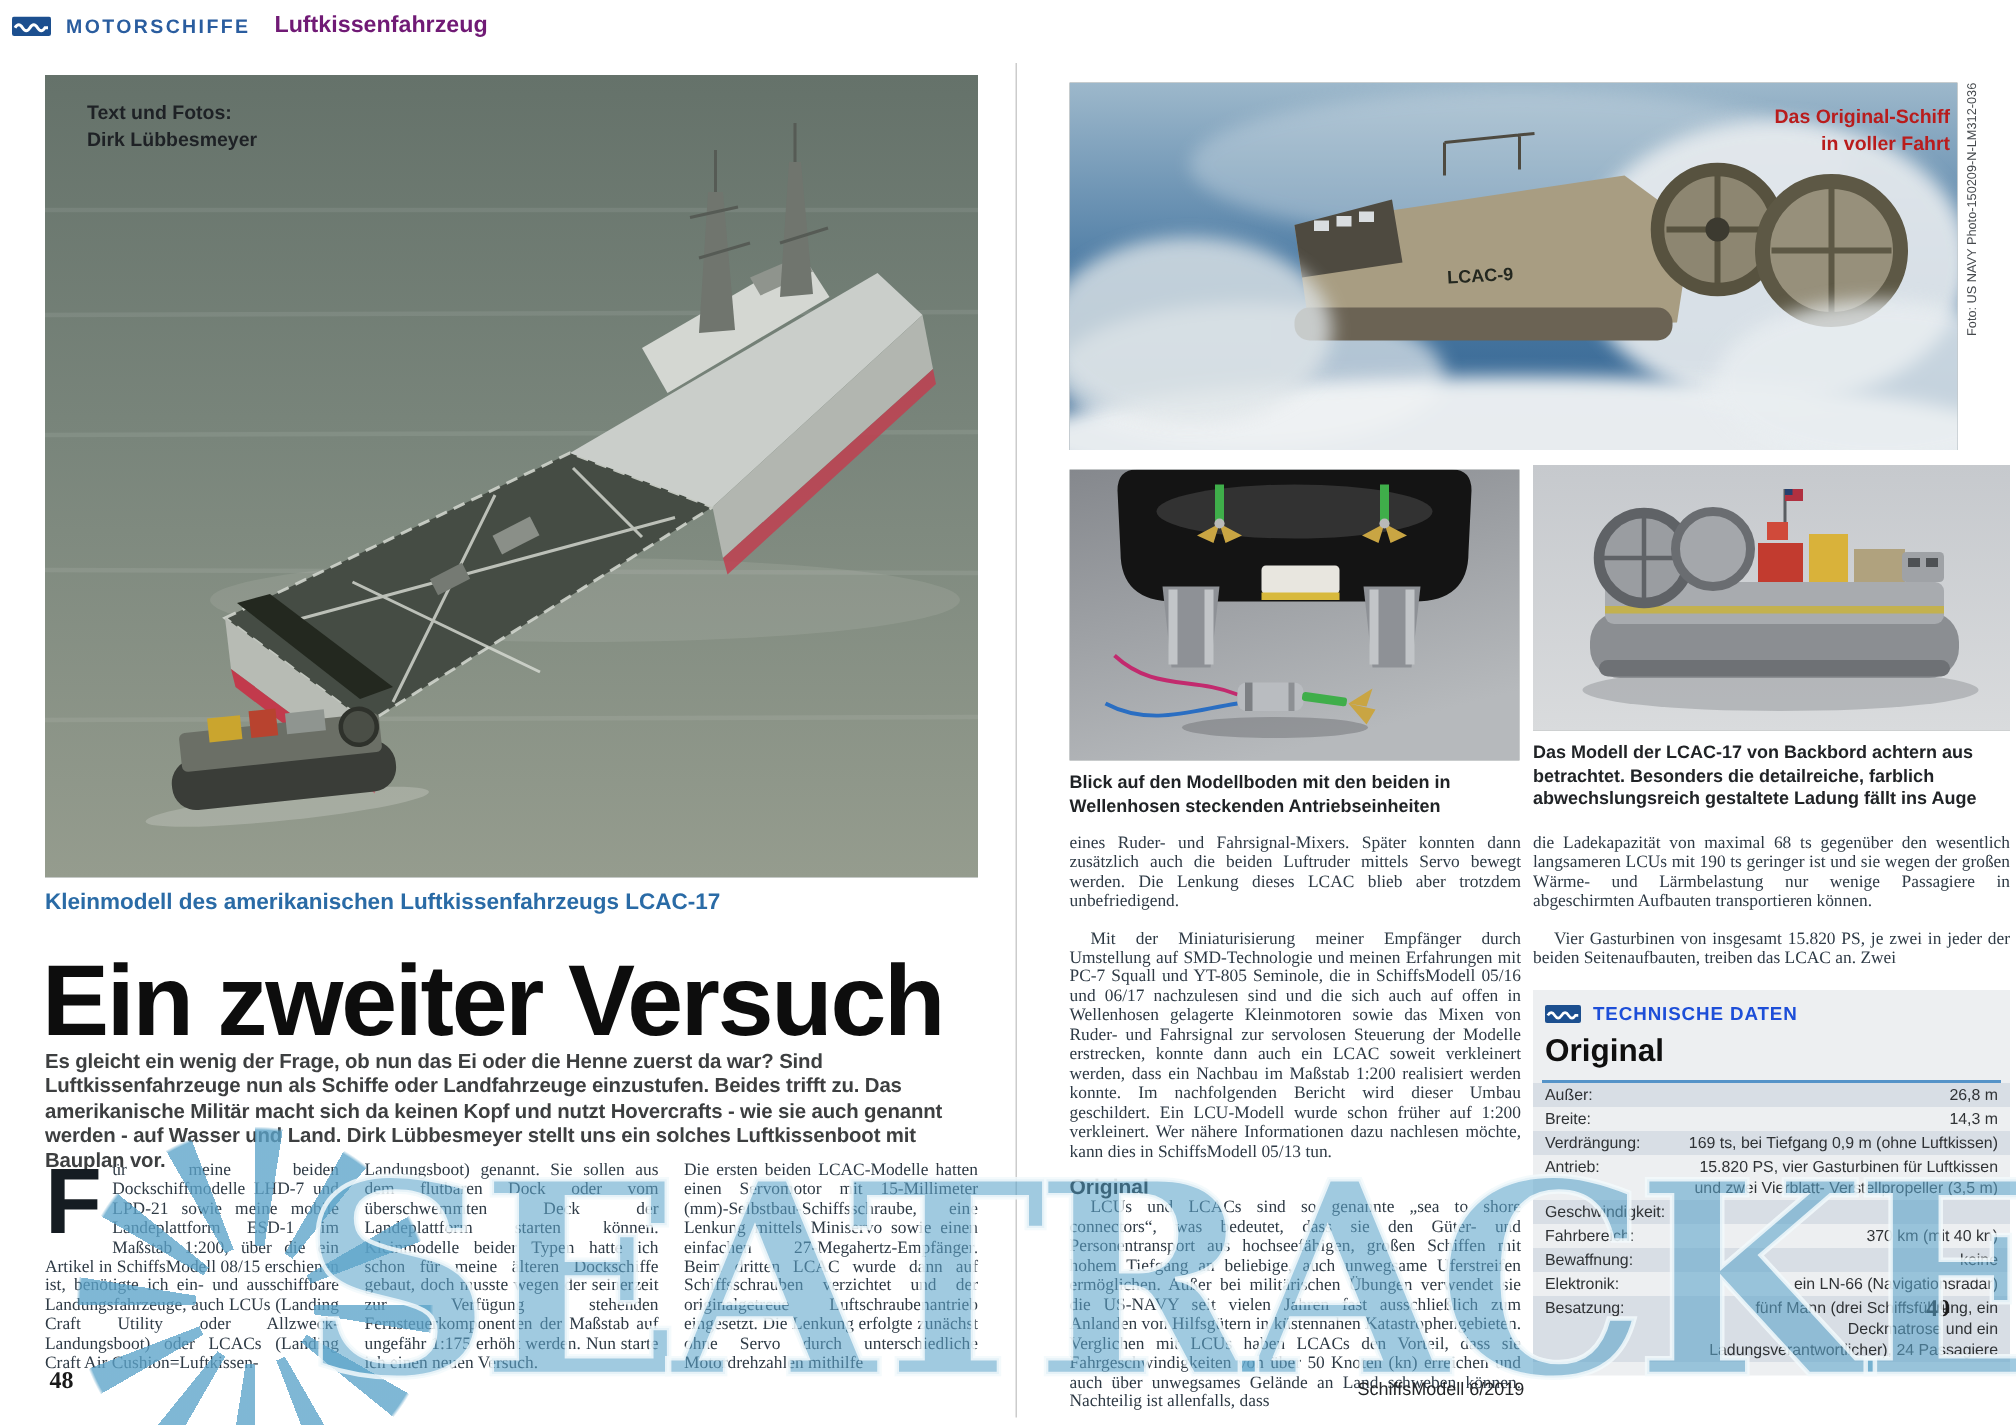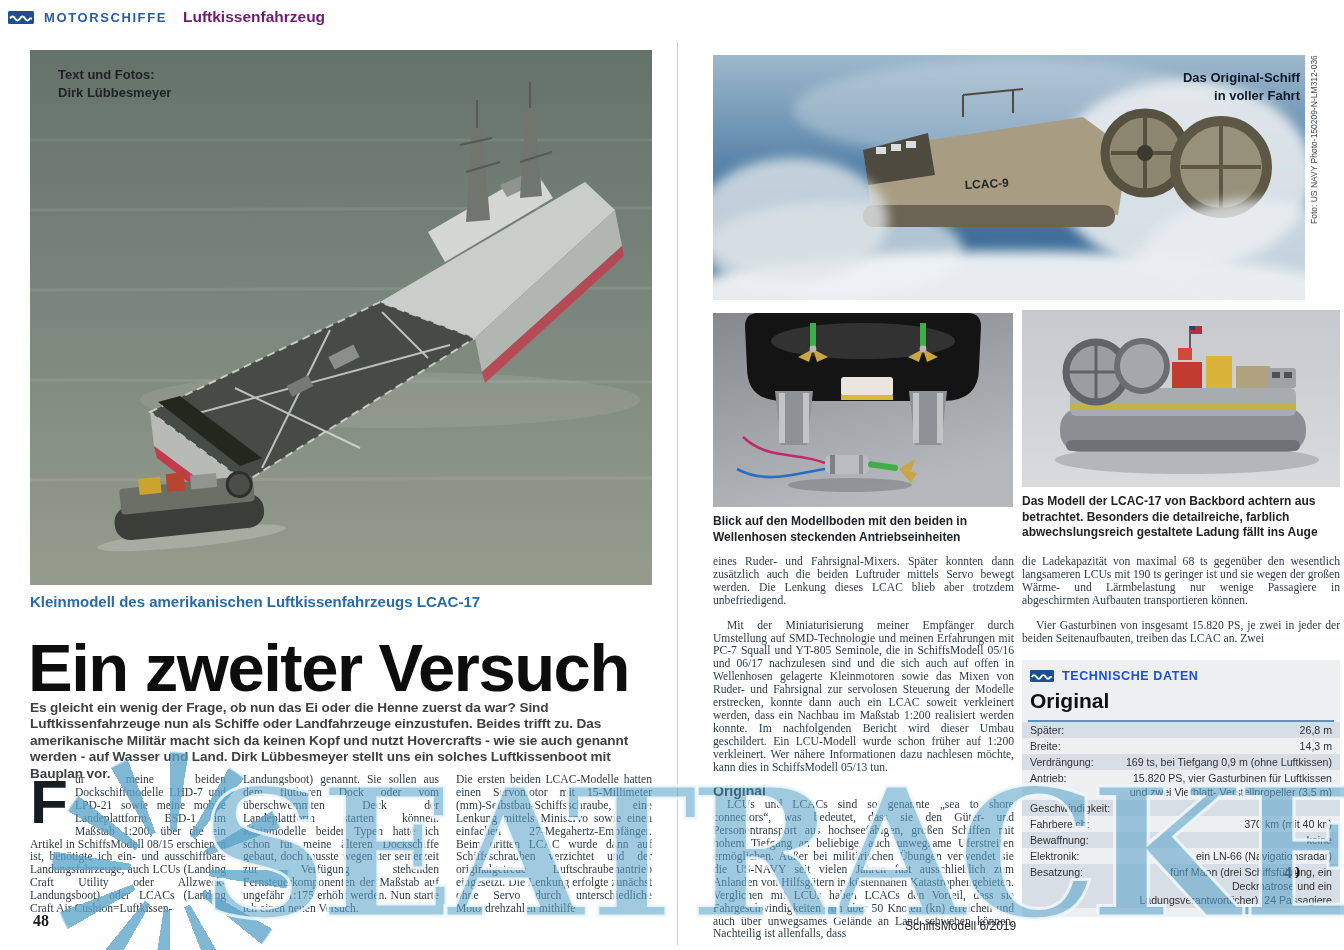--- a/index.html
+++ b/index.html
@@ -29,21 +29,21 @@
   #col3{left:456px;top:774px;width:196px;}
   .dropcap{float:left;font-family:"Liberation Sans",sans-serif;font-weight:bold;
            font-size:62px;line-height:52px;color:#151c22;margin:2px 7px 0 0;}
   .pagenum{font-family:"Liberation Serif",serif;font-weight:bold;font-size:16px;color:#1a1a1a;}
   #pagenum-left{left:33px;top:912px;}
 
   
   #gutter{left:677px;top:42px;width:1px;height:903px;background:#cccccc;}
 
   
-  #top-caption{right:16px;top:14px;text-align:right;font-size:13px;font-weight:bold;color:#0f172a;line-height:1.35;position:absolute;}
+  #top-caption{right:16px;top:14px;text-align:right;font-size:13px;font-weight:bold;color:#b91c1c;line-height:1.35;position:absolute;}
   #photo-credit{left:1309px;top:55px;height:245px;font-size:8.5px;color:#44484c;
       writing-mode:vertical-rl;transform:rotate(180deg);text-align:right;}
   .caption{font-size:12px;font-weight:bold;color:#202326;line-height:1.3;}
   #cap-left{left:713px;top:514px;width:292px;}
   #cap-right{left:1022px;top:494px;width:312px;}
   .rcol p{margin:0;}
   .rcol p + p, .rcol h3 + p{margin-top:0;}
   .gap{height:12px;}
   .indent{text-indent:14px;}
   #rcol1{left:713px;top:556px;width:301px;}
@@ -299,21 +299,21 @@
     <svg class="icon-wave" width="24" height="12" viewBox="0 0 26 13">
       <rect width="26" height="13" rx="1.5" fill="#1c4f8f"></rect>
       <path d="M2,7.5 Q4.5,3.5 7,7.5 T12,7.5 T17,7.5 T22,7.5 L24,7.5" stroke="#ffffff" stroke-width="2" fill="none"></path>
     </svg>
     <span class="tech-head-label">TECHNISCHE DATEN</span>
   </div>
   <div class="tech-title">Original</div>
   <div class="tech-rule"></div>
   <div>
     <div class="trow">
-        <span class="tlabel">Später:</span>
+        <span class="tlabel">Außer:</span>
         <span class="tvalue">26,8 m</span>
       </div>
     <div class="trow">
         <span class="tlabel">Breite:</span>
         <span class="tvalue">14,3 m</span>
       </div>
     <div class="trow">
         <span class="tlabel">Verdrängung:</span>
         <span class="tvalue">169 ts, bei Tiefgang 0,9 m (ohne Luftkissen)</span>
       </div>

